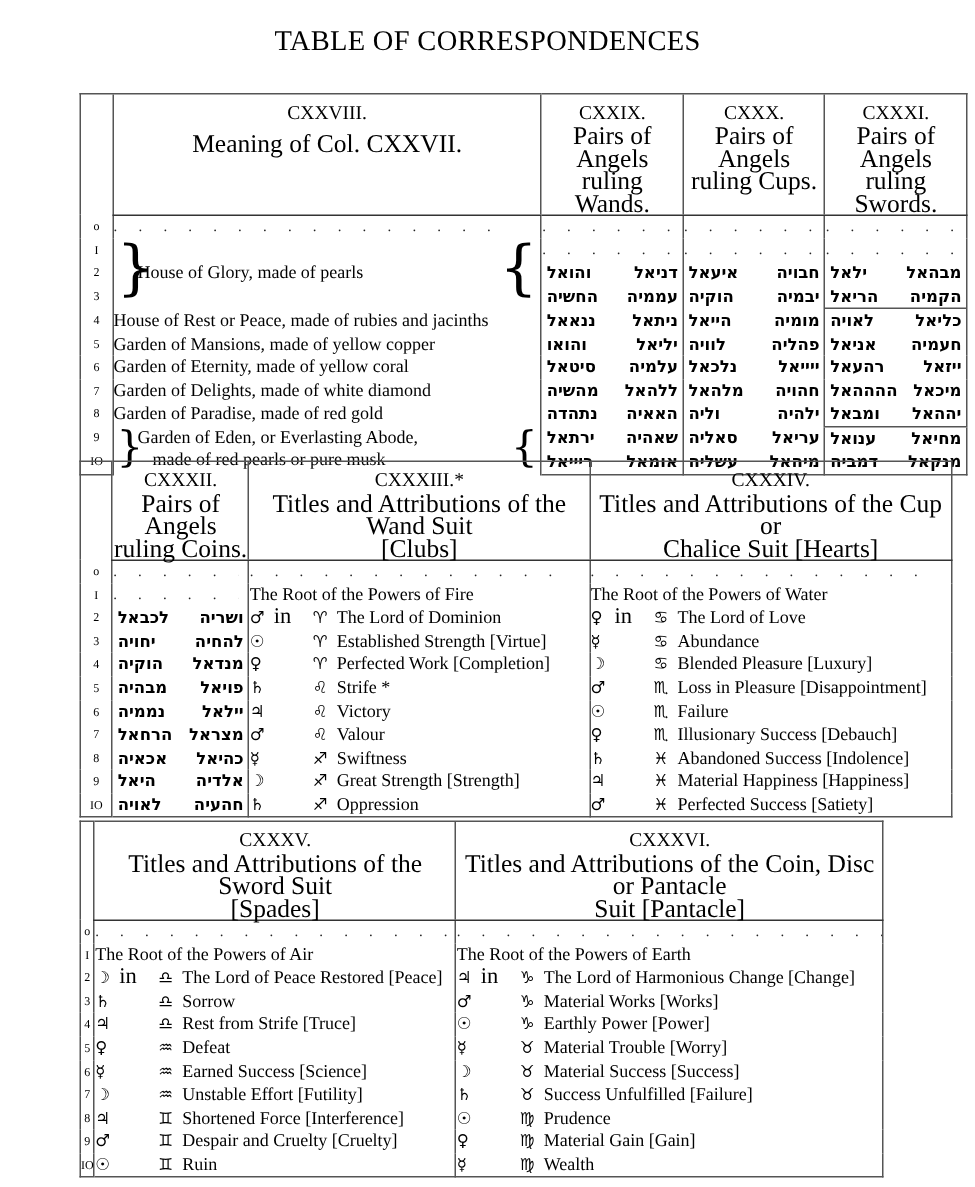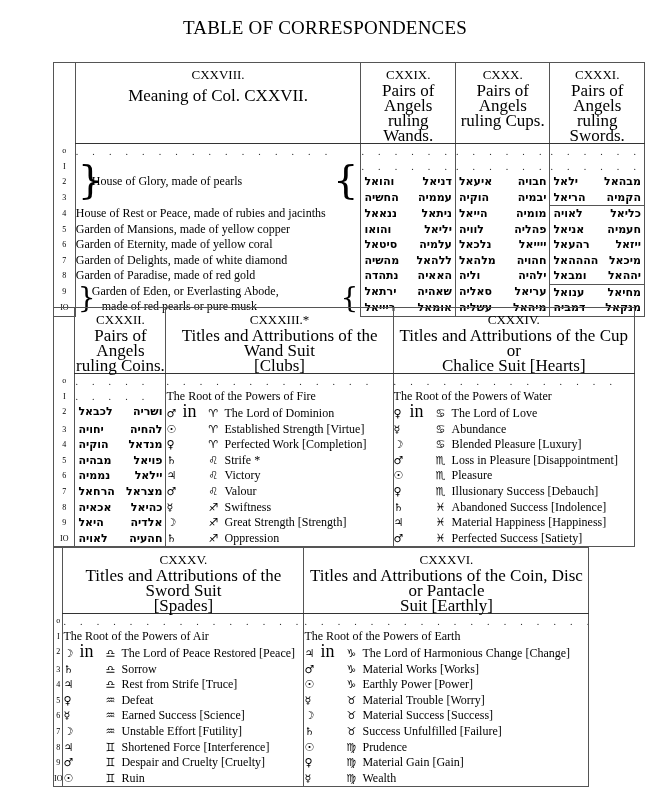--- a/index.html
+++ b/index.html
@@ -23,21 +23,21 @@
   .rn { font-size: 8px; font-weight: bold; text-align: center; width: 19px; border-left: 1px solid #555; }
   .cell { border-left: 1px solid #555; border-right: 1px solid #555; white-space: nowrap; overflow: hidden; }
   .dots { letter-spacing: 5.8px; font-size: 10px; line-height: 15px; overflow: hidden; white-space: nowrap; color: #222; }
   .heb {
     direction: rtl; font-family: "DejaVu Sans", sans-serif; font-weight: bold; font-size: 11px;
     display: flex; justify-content: space-between; padding: 0 3px;
   }
   .last td { border-bottom: 1px solid #555; }
   .sym { display: inline-block; width: 16px; text-align: left; font-family: "DejaVu Sans", sans-serif; font-size: 11px; }
   .sym2 { display: inline-block; width: 26px; text-align: left; font-family: "DejaVu Sans", sans-serif; font-size: 11px; }
-  .in { font-family: "Liberation Serif", serif; font-size: 18px; }
+  .in { font-family: "Liberation Serif", serif; font-size: 15px; }
   .txt { font-size: 12px; }
   .attr { padding-left: 3px; }
   .brace { font-family: "DejaVu Serif", serif; position: absolute; line-height: 1; }
 </style>
 </head>
 <body>
 
 <div class="page-title">TABLE OF CORRESPONDENCES</div>
 
 <table class="ct" id="t1" style="top:62px; width:592px;">
@@ -385,21 +385,21 @@
       </tr>
       <tr style="height:15.6px">
         <td class="rn">6</td>
         <td class="cell" style="">
           <div class="heb">
             <span>יילאל</span>
             <span>נממיה</span>
           </div>
         </td>
         <td class="cell attr"><span class="sym">♃</span><span class="sym2"><span class="in"></span></span><span class="sym">♌</span><span class="txt">Victory</span></td>
-        <td class="cell attr"><span class="sym">☉</span><span class="sym2"><span class="in"></span></span><span class="sym">♏</span><span class="txt">Pleasure</span></td>
+        <td class="cell attr"><span class="sym">☉</span><span class="sym2"><span class="in"></span></span><span class="sym">♏</span><span class="txt">Failure</span></td>
       </tr>
       <tr style="height:15.6px">
         <td class="rn">7</td>
         <td class="cell" style="">
           <div class="heb">
             <span>מצראל</span>
             <span>הרחאל</span>
           </div>
         </td>
         <td class="cell attr"><span class="sym">♂</span><span class="sym2"><span class="in"></span></span><span class="sym">♌</span><span class="txt">Valour</span></td>
@@ -446,21 +446,21 @@
       <tr style="height:55px;">
     <th class="numcol"></th>
     <th class="hd" style="width:240px;">
       <span class="num">CXXXV.</span>
       <span class="sub">Titles and Attributions of the Sword Suit</span>
       <span class="sub">[Spades]</span>
     </th>
     <th class="hd" style="width:284px; border-right:1px solid #555;margin-top:36px;">
       <span class="num">CXXXVI.</span>
       <span class="sub">Titles and Attributions of the Coin, Disc or Pantacle</span>
-      <span class="sub">Suit [Earthly]</span>
+      <span class="sub">Suit [Pantacle]</span>
     </th>
   </tr>
   </tbody>
     <tbody id="t3body">
       <tr style="height:15.6px">
         <td class="rn">o</td>
         <td class="cell">
           <div class="dots" style="width:240px">. . . . . . . . . . . . . . . . . . . . . . . . . . . . . . . . .</div>
         </td>
         <td class="cell">

